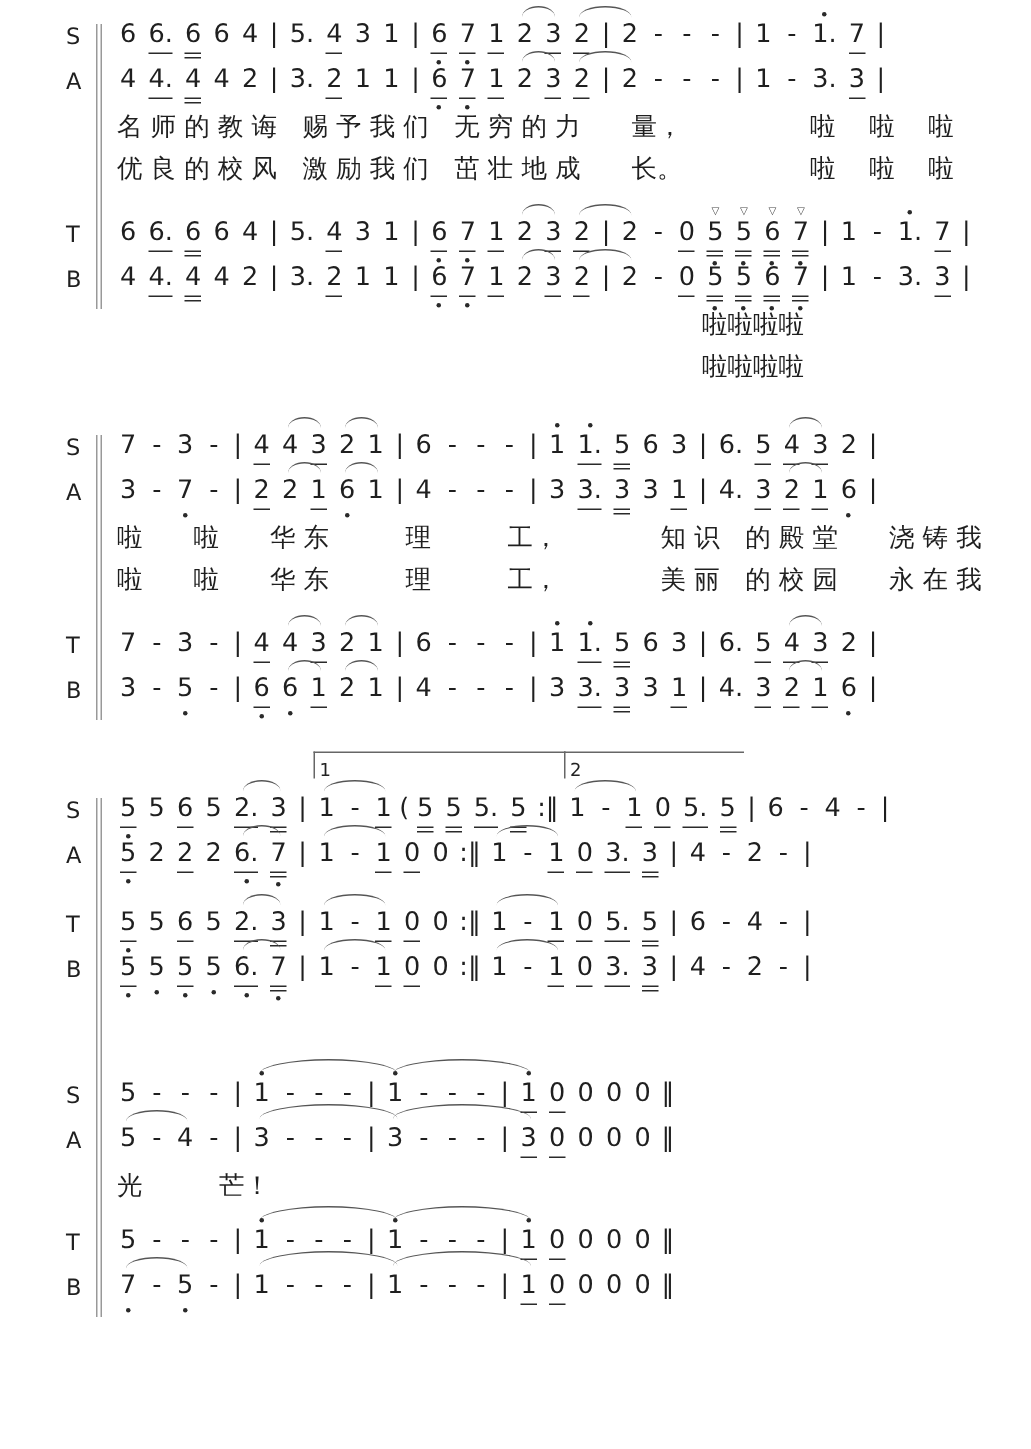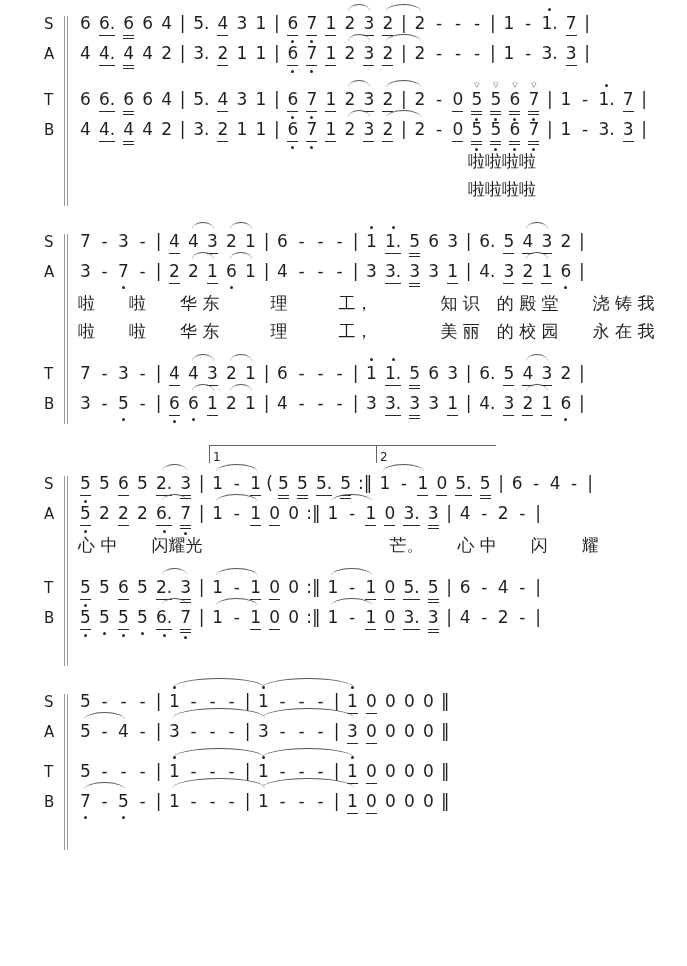--- a/index.html
+++ b/index.html
@@ -47,20 +47,22 @@
 <div id="score">
     <div class="system sys-1">
       <div class="mrow lab-S">
         <span class="vlabel">S</span>
         <div class="line"><span class="tok">6</span><span class="tok u1">6.</span><span class="tok u2">6<i class="u2l"></i></span><span class="tok">6</span><span class="tok">4</span><span class="tok bar">|</span><span class="tok">5.</span><span class="tok u1">4</span><span class="tok">3</span><span class="tok">1</span><span class="tok bar">|</span><span class="tok u1">6<i class="db"></i></span><span class="tok u1">7<i class="db"></i></span><span class="tok u1">1</span><span class="tok">2</span><span class="tok u1">3</span><span class="tok u1">2</span><span class="tok bar">|</span><span class="tok">2</span><span class="tok">-</span><span class="tok">-</span><span class="tok">-</span><span class="tok bar">|</span><span class="tok">1</span><span class="tok">-</span><span class="tok">1.<i class="da"></i></span><span class="tok u1">7</span><span class="tok bar">|</span><div class="arc" style="left: 283.85px; width: 22.3px;"></div><div class="arc" style="left: 321.85px; width: 35.3px;"></div></div>
       </div>
       <div class="mrow lab-A">
         <span class="vlabel">A</span>
         <div class="line"><span class="tok">4</span><span class="tok u1">4.</span><span class="tok u2">4<i class="u2l"></i></span><span class="tok">4</span><span class="tok">2</span><span class="tok bar">|</span><span class="tok">3.</span><span class="tok u1">2</span><span class="tok">1</span><span class="tok">1</span><span class="tok bar">|</span><span class="tok u1">6<i class="db"></i></span><span class="tok u1">7<i class="db"></i></span><span class="tok u1">1</span><span class="tok">2</span><span class="tok u1">3</span><span class="tok u1">2</span><span class="tok bar">|</span><span class="tok">2</span><span class="tok">-</span><span class="tok">-</span><span class="tok">-</span><span class="tok bar">|</span><span class="tok">1</span><span class="tok">-</span><span class="tok">3.</span><span class="tok u1">3</span><span class="tok bar">|</span><div class="arc" style="left: 283.85px; width: 22.3px;"></div><div class="arc" style="left: 321.85px; width: 35.3px;"></div></div>
       </div>
+      <div class="lyric">名 师 的 教 诲　赐 予 我 们　无 穷 的 力　　量，　　　　　啦　 啦　 啦</div>
+      <div class="lyric">优 良 的 校 风　激 励 我 们　茁 壮 地 成　　长。　　　　　啦　 啦　 啦</div>
       <div class="mrow lab-T">
         <span class="vlabel">T</span>
         <div class="line"><span class="tok">6</span><span class="tok u1">6.</span><span class="tok u2">6<i class="u2l"></i></span><span class="tok">6</span><span class="tok">4</span><span class="tok bar">|</span><span class="tok">5.</span><span class="tok u1">4</span><span class="tok">3</span><span class="tok">1</span><span class="tok bar">|</span><span class="tok u1">6<i class="db"></i></span><span class="tok u1">7<i class="db"></i></span><span class="tok u1">1</span><span class="tok">2</span><span class="tok u1">3</span><span class="tok u1">2</span><span class="tok bar">|</span><span class="tok">2</span><span class="tok">-</span><span class="tok u1">0</span><span class="tok u2">5<i class="u2l"></i><i class="db"></i><i class="ac">▽</i></span><span class="tok u2">5<i class="u2l"></i><i class="db"></i><i class="ac">▽</i></span><span class="tok u2">6<i class="u2l"></i><i class="db"></i><i class="ac">▽</i></span><span class="tok u2">7<i class="u2l"></i><i class="db"></i><i class="ac">▽</i></span><span class="tok bar">|</span><span class="tok">1</span><span class="tok">-</span><span class="tok">1.<i class="da"></i></span><span class="tok u1">7</span><span class="tok bar">|</span><div class="arc" style="left: 283.85px; width: 22.3px;"></div><div class="arc" style="left: 321.85px; width: 35.3px;"></div></div>
       </div>
       <div class="mrow lab-B">
         <span class="vlabel">B</span>
         <div class="line"><span class="tok">4</span><span class="tok u1">4.</span><span class="tok u2">4<i class="u2l"></i></span><span class="tok">4</span><span class="tok">2</span><span class="tok bar">|</span><span class="tok">3.</span><span class="tok u1">2</span><span class="tok">1</span><span class="tok">1</span><span class="tok bar">|</span><span class="tok u1">6<i class="db"></i></span><span class="tok u1">7<i class="db"></i></span><span class="tok u1">1</span><span class="tok">2</span><span class="tok u1">3</span><span class="tok u1">2</span><span class="tok bar">|</span><span class="tok">2</span><span class="tok">-</span><span class="tok u1">0</span><span class="tok u2">5<i class="u2l"></i><i class="db"></i></span><span class="tok u2">5<i class="u2l"></i><i class="db"></i></span><span class="tok u2">6<i class="u2l"></i><i class="db"></i></span><span class="tok u2">7<i class="u2l"></i><i class="db"></i></span><span class="tok bar">|</span><span class="tok">1</span><span class="tok">-</span><span class="tok">3.</span><span class="tok u1">3</span><span class="tok bar">|</span><div class="arc" style="left: 283.85px; width: 22.3px;"></div><div class="arc" style="left: 321.85px; width: 35.3px;"></div></div>
       </div>
       <div class="lyric" style="margin-left: 468px;">啦啦啦啦</div>
       <div class="lyric" style="margin-left: 468px;">啦啦啦啦</div>
@@ -89,40 +91,40 @@
     </div>
     <div class="system sys-3">
       <div class="mrow lab-S">
         <span class="vlabel">S</span>
         <div class="line"><span class="tok u1">5<i class="db"></i></span><span class="tok">5</span><span class="tok u1">6</span><span class="tok">5</span><span class="tok u1">2.</span><span class="tok u2">3<i class="u2l"></i></span><span class="tok bar">|</span><span class="tok">1</span><span class="tok">-</span><span class="tok u1">1</span><span class="tok paren">(</span><span class="tok u2">5<i class="u2l"></i></span><span class="tok u2">5<i class="u2l"></i></span><span class="tok u1">5.</span><span class="tok u2">5<i class="u2l"></i></span><span class="tok bar">:‖</span><span class="tok">1</span><span class="tok">-</span><span class="tok u1">1</span><span class="tok u1">0</span><span class="tok u1">5.</span><span class="tok u2">5<i class="u2l"></i></span><span class="tok bar">|</span><span class="tok">6</span><span class="tok">-</span><span class="tok">4</span><span class="tok">-</span><span class="tok bar">|</span><div class="arc" style="left: 97.6px; width: 25.55px;"></div><div class="arc" style="left: 151.85px; width: 41.3px;"></div><div class="arc" style="left: 318.85px; width: 41.3px;"></div><div class="volta" style="left: 145px; width: 167px;"><span>1</span></div><div class="volta" style="left: 312px; width: 119px;"><span>2</span></div></div>
       </div>
       <div class="mrow lab-A">
         <span class="vlabel">A</span>
         <div class="line"><span class="tok u1">5<i class="db"></i></span><span class="tok">2</span><span class="tok u1">2</span><span class="tok">2</span><span class="tok u1">6.<i class="db"></i></span><span class="tok u2">7<i class="u2l"></i><i class="db"></i></span><span class="tok bar">|</span><span class="tok">1</span><span class="tok">-</span><span class="tok u1">1</span><span class="tok u1">0</span><span class="tok">0</span><span class="tok bar">:‖</span><span class="tok">1</span><span class="tok">-</span><span class="tok u1">1</span><span class="tok u1">0</span><span class="tok u1">3.</span><span class="tok u2">3<i class="u2l"></i></span><span class="tok bar">|</span><span class="tok">4</span><span class="tok">-</span><span class="tok">2</span><span class="tok">-</span><span class="tok bar">|</span><div class="arc" style="left: 97.6px; width: 25.55px;"></div><div class="arc" style="left: 151.85px; width: 41.3px;"></div><div class="arc" style="left: 266.85px; width: 41.3px;"></div></div>
       </div>
-      <div class="lyric">心 中　　闪耀光　　　　　　　　　　　芒。　　心 中　　闪　　耀</div>
       <div class="mrow lab-T">
         <span class="vlabel">T</span>
         <div class="line"><span class="tok u1">5<i class="db"></i></span><span class="tok">5</span><span class="tok u1">6</span><span class="tok">5</span><span class="tok u1">2.</span><span class="tok u2">3<i class="u2l"></i></span><span class="tok bar">|</span><span class="tok">1</span><span class="tok">-</span><span class="tok u1">1</span><span class="tok u1">0</span><span class="tok">0</span><span class="tok bar">:‖</span><span class="tok">1</span><span class="tok">-</span><span class="tok u1">1</span><span class="tok u1">0</span><span class="tok u1">5.</span><span class="tok u2">5<i class="u2l"></i></span><span class="tok bar">|</span><span class="tok">6</span><span class="tok">-</span><span class="tok">4</span><span class="tok">-</span><span class="tok bar">|</span><div class="arc" style="left: 97.6px; width: 25.55px;"></div><div class="arc" style="left: 151.85px; width: 41.3px;"></div><div class="arc" style="left: 266.85px; width: 41.3px;"></div></div>
       </div>
       <div class="mrow lab-B">
         <span class="vlabel">B</span>
         <div class="line"><span class="tok u1">5<i class="db"></i></span><span class="tok">5<i class="db"></i></span><span class="tok u1">5<i class="db"></i></span><span class="tok">5<i class="db"></i></span><span class="tok u1">6.<i class="db"></i></span><span class="tok u2">7<i class="u2l"></i><i class="db"></i></span><span class="tok bar">|</span><span class="tok">1</span><span class="tok">-</span><span class="tok u1">1</span><span class="tok u1">0</span><span class="tok">0</span><span class="tok bar">:‖</span><span class="tok">1</span><span class="tok">-</span><span class="tok u1">1</span><span class="tok u1">0</span><span class="tok u1">3.</span><span class="tok u2">3<i class="u2l"></i></span><span class="tok bar">|</span><span class="tok">4</span><span class="tok">-</span><span class="tok">2</span><span class="tok">-</span><span class="tok bar">|</span><div class="arc" style="left: 97.6px; width: 25.55px;"></div><div class="arc" style="left: 151.85px; width: 41.3px;"></div><div class="arc" style="left: 266.85px; width: 41.3px;"></div></div>
       </div>
       <div class="sysline" style="top: 4px; height: 190px;"></div>
     </div>
     <div class="system sys-4">
       <div class="mrow lab-S">
         <span class="vlabel">S</span>
         <div class="line"><span class="tok">5</span><span class="tok">-</span><span class="tok">-</span><span class="tok">-</span><span class="tok bar">|</span><span class="tok">1<i class="da"></i></span><span class="tok">-</span><span class="tok">-</span><span class="tok">-</span><span class="tok bar">|</span><span class="tok">1<i class="da"></i></span><span class="tok">-</span><span class="tok">-</span><span class="tok">-</span><span class="tok bar">|</span><span class="tok u1">1<i class="da"></i></span><span class="tok u1">0</span><span class="tok">0</span><span class="tok">0</span><span class="tok">0</span><span class="tok bar">‖</span><div class="arc long" style="left: 108.85px; width: 92.3px;"></div><div class="arc long" style="left: 197.85px; width: 92.3px;"></div></div>
       </div>
       <div class="mrow lab-A">
         <span class="vlabel">A</span>
         <div class="line"><span class="tok">5</span><span class="tok">-</span><span class="tok">4</span><span class="tok">-</span><span class="tok bar">|</span><span class="tok">3</span><span class="tok">-</span><span class="tok">-</span><span class="tok">-</span><span class="tok bar">|</span><span class="tok">3</span><span class="tok">-</span><span class="tok">-</span><span class="tok">-</span><span class="tok bar">|</span><span class="tok u1">3</span><span class="tok u1">0</span><span class="tok">0</span><span class="tok">0</span><span class="tok">0</span><span class="tok bar">‖</span><div class="arc" style="left: 19.85px; width: 41.3px;"></div><div class="arc long" style="left: 108.85px; width: 92.3px;"></div><div class="arc long" style="left: 197.85px; width: 92.3px;"></div></div>
       </div>
+      <div class="lyric">光　　　芒！</div>
       <div class="mrow lab-T">
         <span class="vlabel">T</span>
         <div class="line"><span class="tok">5</span><span class="tok">-</span><span class="tok">-</span><span class="tok">-</span><span class="tok bar">|</span><span class="tok">1<i class="da"></i></span><span class="tok">-</span><span class="tok">-</span><span class="tok">-</span><span class="tok bar">|</span><span class="tok">1<i class="da"></i></span><span class="tok">-</span><span class="tok">-</span><span class="tok">-</span><span class="tok bar">|</span><span class="tok u1">1<i class="da"></i></span><span class="tok u1">0</span><span class="tok">0</span><span class="tok">0</span><span class="tok">0</span><span class="tok bar">‖</span><div class="arc long" style="left: 108.85px; width: 92.3px;"></div><div class="arc long" style="left: 197.85px; width: 92.3px;"></div></div>
       </div>
       <div class="mrow lab-B">
         <span class="vlabel">B</span>
         <div class="line"><span class="tok">7<i class="db"></i></span><span class="tok">-</span><span class="tok">5<i class="db"></i></span><span class="tok">-</span><span class="tok bar">|</span><span class="tok">1</span><span class="tok">-</span><span class="tok">-</span><span class="tok">-</span><span class="tok bar">|</span><span class="tok">1</span><span class="tok">-</span><span class="tok">-</span><span class="tok">-</span><span class="tok bar">|</span><span class="tok u1">1</span><span class="tok u1">0</span><span class="tok">0</span><span class="tok">0</span><span class="tok">0</span><span class="tok bar">‖</span><div class="arc" style="left: 19.85px; width: 41.3px;"></div><div class="arc long" style="left: 108.85px; width: 92.3px;"></div><div class="arc long" style="left: 197.85px; width: 92.3px;"></div></div>
       </div>
       <div class="sysline" style="top: 4px; height: 156px;"></div>
     </div>

